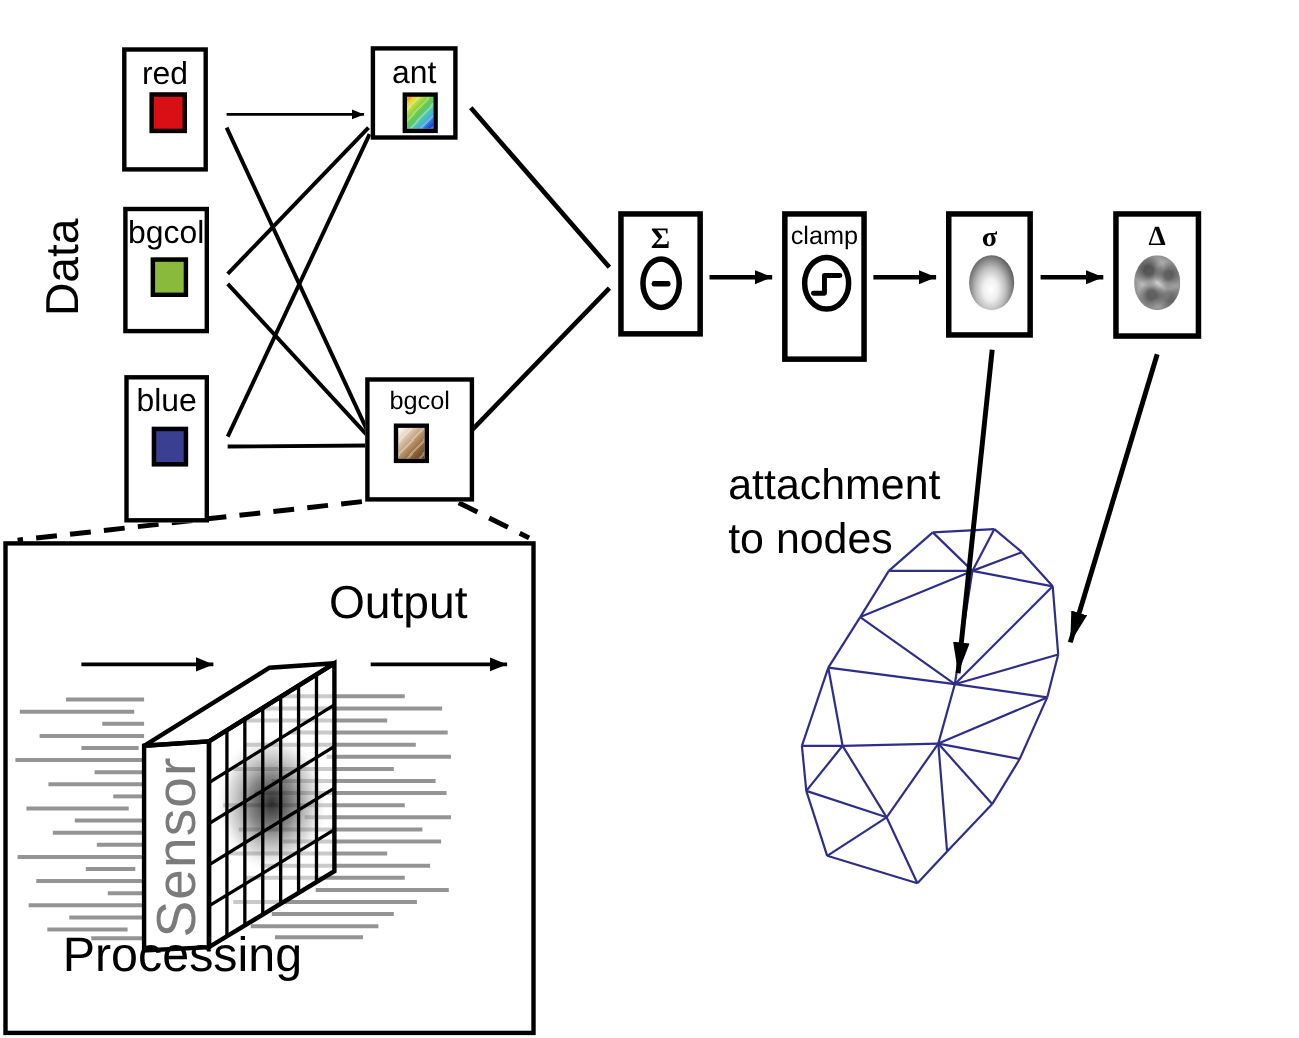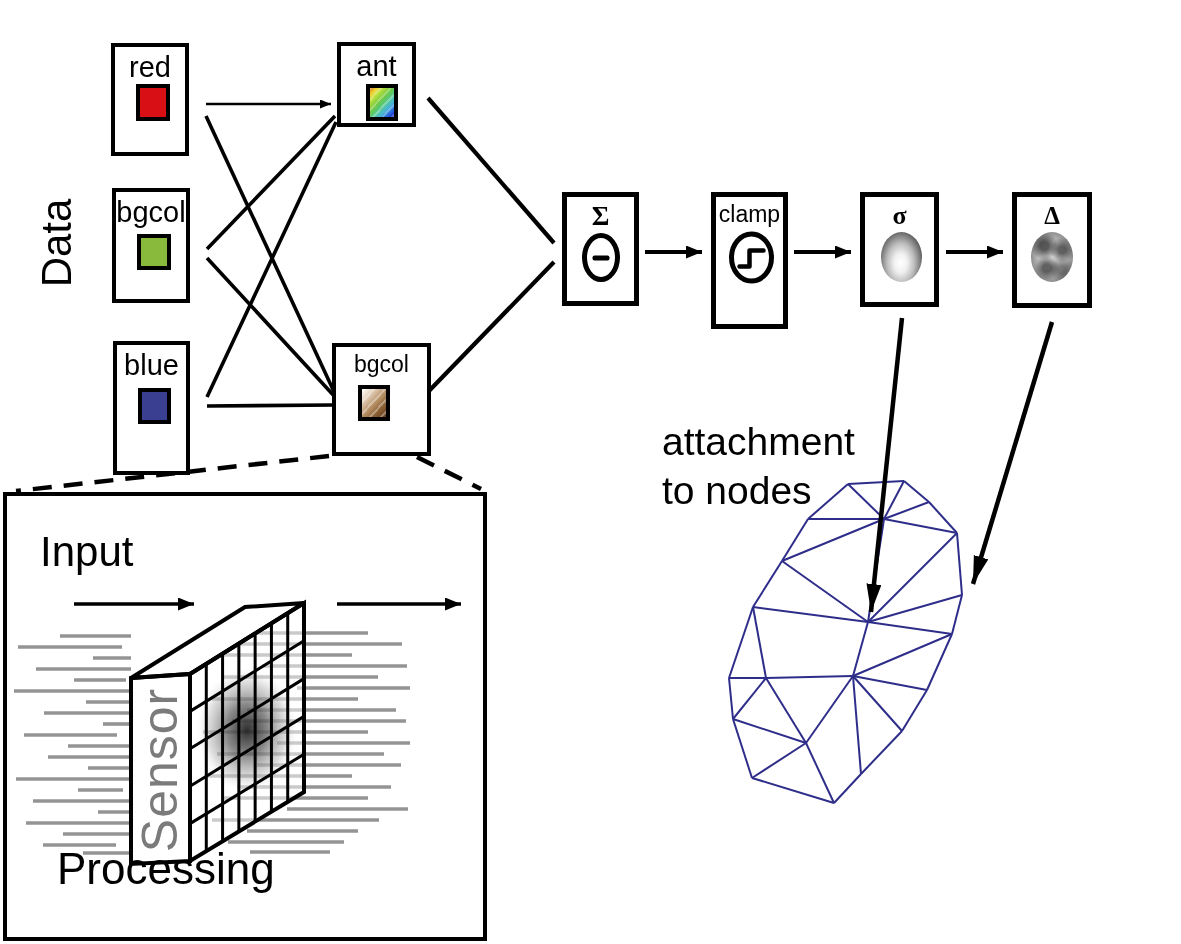--- a/index.html
+++ b/index.html
@@ -275,17 +275,17 @@
     <div class="slbl greek" style="font-size:25px">Δ</div>
     <div class="sphere mottled"></div>
   </div>
 
   <div class="attach">
     <div>attachment</div>
     <div>to nodes</div>
   </div>
 
   <div class="inset-frame"></div>
-  <div class="io-lbl" style="left:40px;top:528px">Input</div>
+  <div class="io-lbl" style="left:299px;top:524px">Output</div>
   <div class="proc-lbl">Processing</div>
   <div class="sensor-lbl">Sensor</div>
 
 </div>
 
 </body></html>

